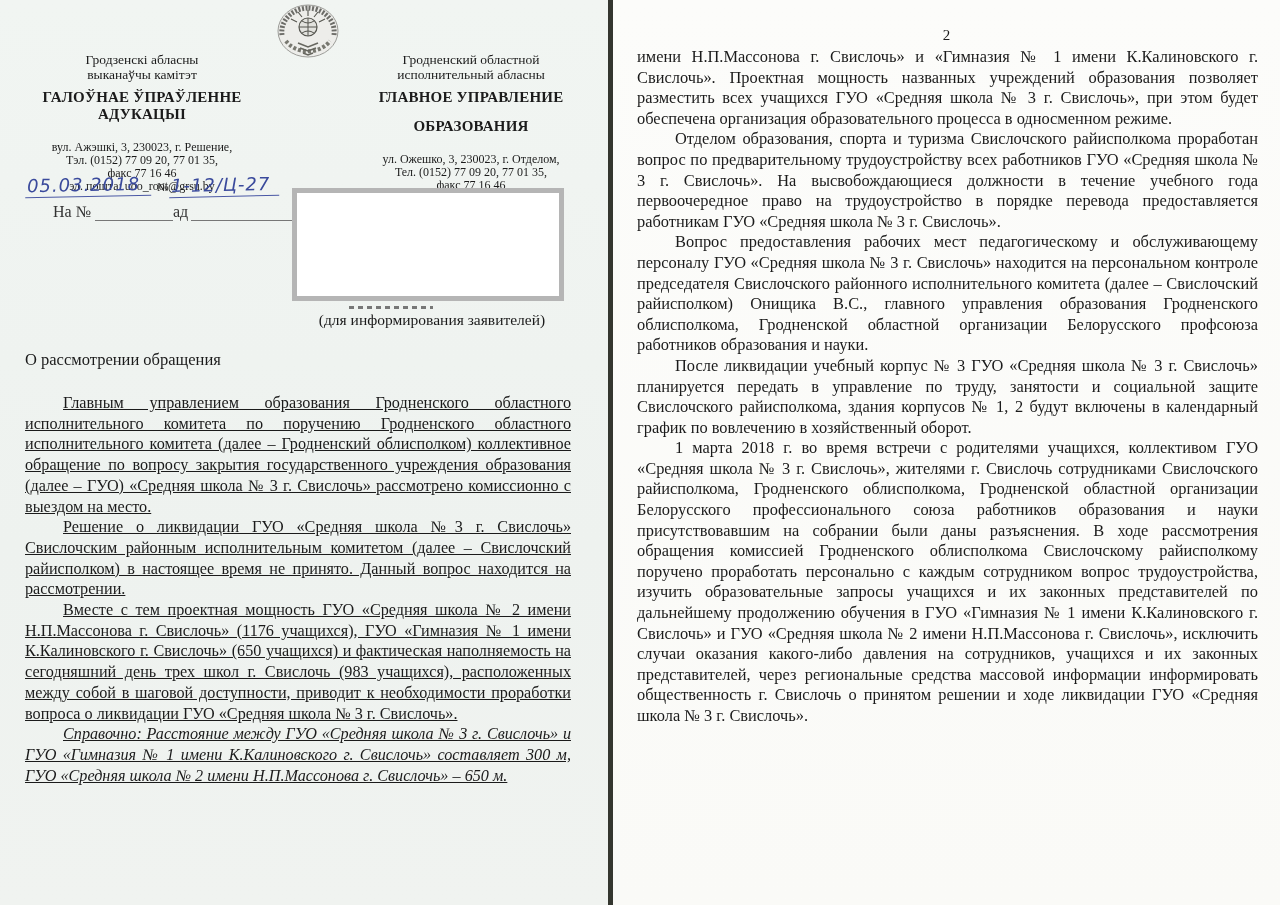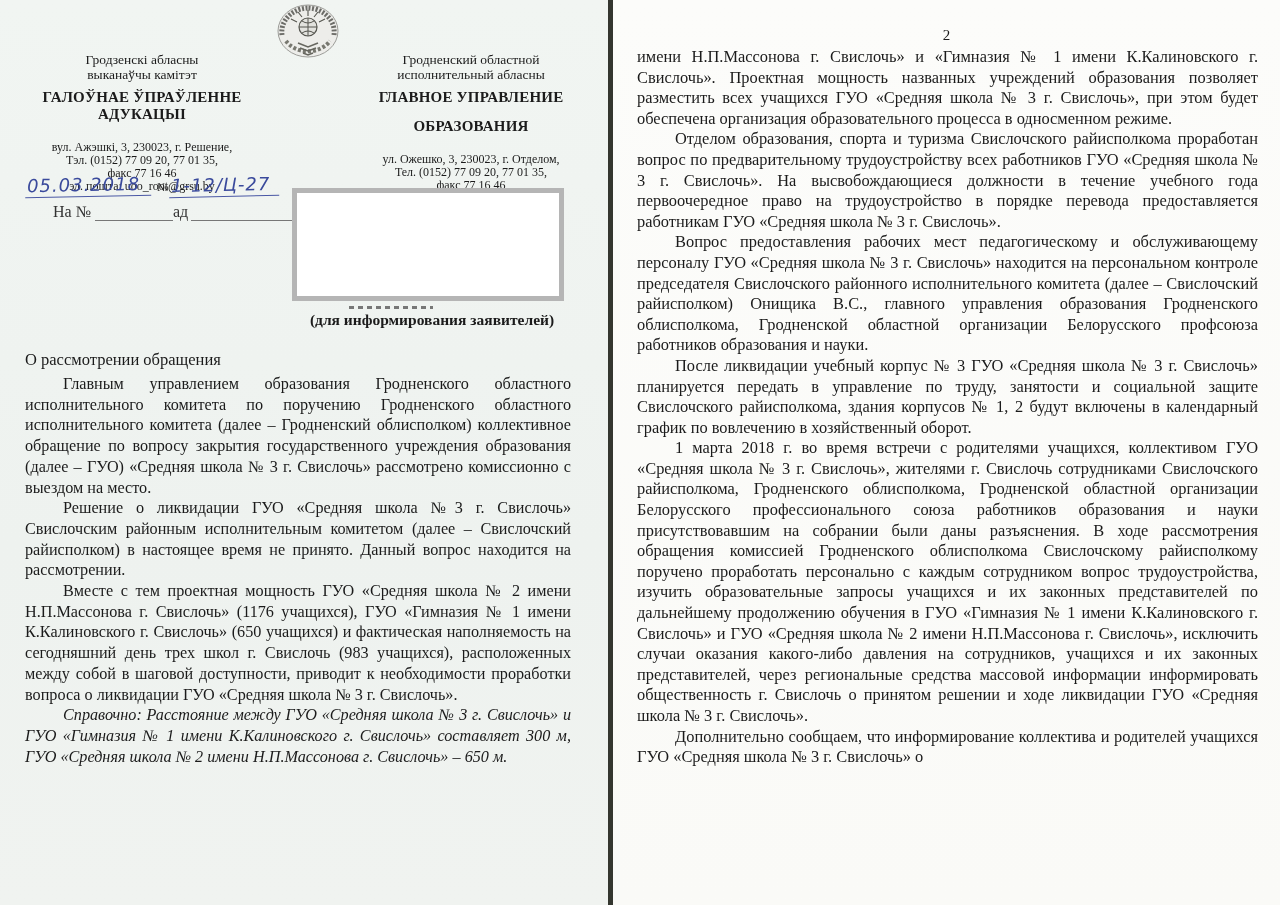--- a/index.html
+++ b/index.html
@@ -54,28 +54,28 @@
   
   .redaction {
     position:absolute; left:292px; top:188px; width:272px; height:113px;
     background:#ffffff; border:5px solid #b5b5b5;
   }
   .fragment {
     position:absolute; left:349px; top:306px; width:84px; height:3px;
     background:repeating-linear-gradient(90deg,#4e4e4e 0 5px,transparent 5px 9px);
     opacity:.75;
   }
-  .note { position:absolute; left:289px; top:311px; width:286px; text-align:center; font-size:15.5px;font-weight:bold; }
+  .note { position:absolute; left:289px; top:311px; width:286px; text-align:center; font-size:15.5px; }
 
   .subject { position:absolute; left:25px; top:350px; font-size:16.5px; }
 
   
   .body1 {
-    position:absolute; left:25px; top:374px; width:546px;
-    font-size:16.2px; line-height:20.7px; text-align:justify;
+    position:absolute; left:25px; top:393px; width:546px;
+    font-size:16.2px; line-height:20.7px; text-align:justify;text-decoration:underline;
   }
   .body2 {
     position:absolute; left:24px; top:47px; width:621px;
     font-size:16.4px; line-height:20.6px; text-align:justify;
   }
   .body1 p, .body2 p { margin:0; text-indent:38px; }
   p.noindent { text-indent:0; }
   p.italic { font-style:italic; }
   .pagenum { position:absolute; left:0; right:0; top:27px; text-align:center; font-size:15px; }
 </style>
@@ -148,17 +148,16 @@
   <div class="page-divider"></div>
 
   <div class="page-right">
     <div class="pagenum">2</div>
     <div class="body2">
       <p class="noindent">имени Н.П.Массонова г. Свислочь» и «Гимназия № 1 имени К.Калиновского г. Свислочь». Проектная мощность названных учреждений образования позволяет разместить всех учащихся ГУО «Средняя школа № 3 г. Свислочь», при этом будет обеспечена организация образовательного процесса в односменном режиме.</p>
       <p>Отделом образования, спорта и туризма Свислочского райисполкома проработан вопрос по предварительному трудоустройству всех работников ГУО «Средняя школа № 3 г. Свислочь». На высвобождающиеся должности в течение учебного года первоочередное право на трудоустройство в порядке перевода предоставляется работникам ГУО «Средняя школа № 3 г. Свислочь».</p>
       <p>Вопрос предоставления рабочих мест педагогическому и обслуживающему персоналу ГУО «Средняя школа № 3 г. Свислочь» находится на персональном контроле председателя Свислочского районного исполнительного комитета (далее – Свислочский райисполком) Онищика В.С., главного управления образования Гродненского облисполкома, Гродненской областной организации Белорусского профсоюза работников образования и науки.</p>
       <p>После ликвидации учебный корпус № 3 ГУО «Средняя школа № 3 г. Свислочь» планируется передать в управление по труду, занятости и социальной защите Свислочского райисполкома, здания корпусов № 1, 2 будут включены в календарный график по вовлечению в хозяйственный оборот.</p>
       <p>1 марта 2018 г. во время встречи с родителями учащихся, коллективом ГУО «Средняя школа № 3 г. Свислочь», жителями г. Свислочь сотрудниками Свислочского райисполкома, Гродненского облисполкома, Гродненской областной организации Белорусского профессионального союза работников образования и науки присутствовавшим на собрании были даны разъяснения. В ходе рассмотрения обращения комиссией Гродненского облисполкома Свислочскому райисполкому поручено проработать персонально с каждым сотрудником вопрос трудоустройства, изучить образовательные запросы учащихся и их законных представителей по дальнейшему продолжению обучения в ГУО «Гимназия № 1 имени К.Калиновского г. Свислочь» и ГУО «Средняя школа № 2 имени Н.П.Массонова г. Свислочь», исключить случаи оказания какого-либо давления на сотрудников, учащихся и их законных представителей, через региональные средства массовой информации информировать общественность г. Свислочь о принятом решении и ходе ликвидации ГУО «Средняя школа № 3 г. Свислочь».</p>
-      <p>Дополнительно сообщаем, что информирование коллектива и родителей учащихся ГУО «Средняя школа № 3 г. Свислочь» о</p>
     </div>
   </div>
 
 </div>
 
 </body></html>

